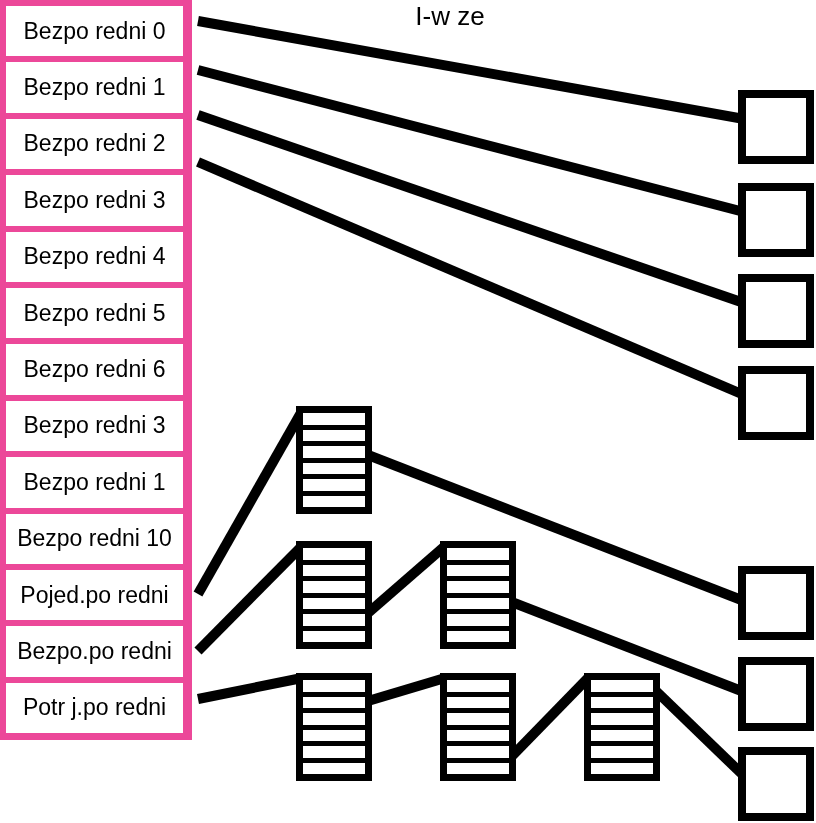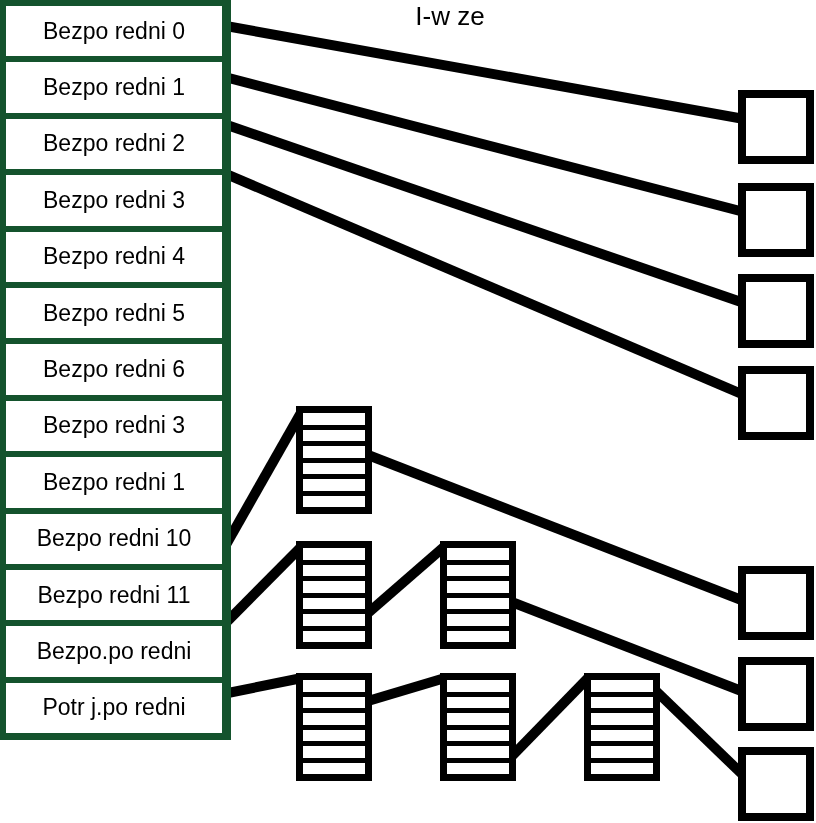--- a/index.html
+++ b/index.html
@@ -4,22 +4,22 @@
 <style>
   html,body{margin:0;padding:0;background:#fff;}
   #canvas{
     position:relative;width:816px;height:823px;background:#ffffff;
     font-family:"Liberation Sans", sans-serif;color:#000;overflow:hidden;
   }
   
   #wires{position:absolute;left:0;top:0;width:816px;height:823px;}
   
   .inode{
-    position:absolute;left:0;top:0;width:231px;height:740px;
-    background:#14532d;box-sizing:border-box;
+    position:absolute;left:0;top:0;width:192px;height:740px;
+    background:#ec4899;box-sizing:border-box;
     padding:6px 9px 7px 6px;display:flex;flex-direction:column;gap:6px;
   }
   .inode-row{
     background:#fff;flex:1;display:flex;align-items:center;justify-content:center;
     font-size:23px;line-height:1;white-space:nowrap;
   }
   
   .float-label{position:absolute;font-size:26px;white-space:nowrap;}
   #inode-title{left:400px;top:1px;width:100px;text-align:center;}
   #disk-title{left:656px;top:49px;}
@@ -64,21 +64,21 @@
     <div class="inode-row">Bezpo redni 0</div>
     <div class="inode-row">Bezpo redni 1</div>
     <div class="inode-row">Bezpo redni 2</div>
     <div class="inode-row">Bezpo redni 3</div>
     <div class="inode-row">Bezpo redni 4</div>
     <div class="inode-row">Bezpo redni 5</div>
     <div class="inode-row">Bezpo redni 6</div>
     <div class="inode-row">Bezpo redni 3</div>
     <div class="inode-row">Bezpo redni 1</div>
     <div class="inode-row">Bezpo redni 10</div>
-    <div class="inode-row">Bezpo redni 11</div>
+    <div class="inode-row">Pojed.po redni</div>
     <div class="inode-row">Bezpo.po redni</div>
     <div class="inode-row">Potr j.po redni</div>
   </div>
 
   <div class="striped" style="left:296px;top:406px">
     <i></i>
       <i></i>
       <i></i>
       <i></i>
       <i></i>

